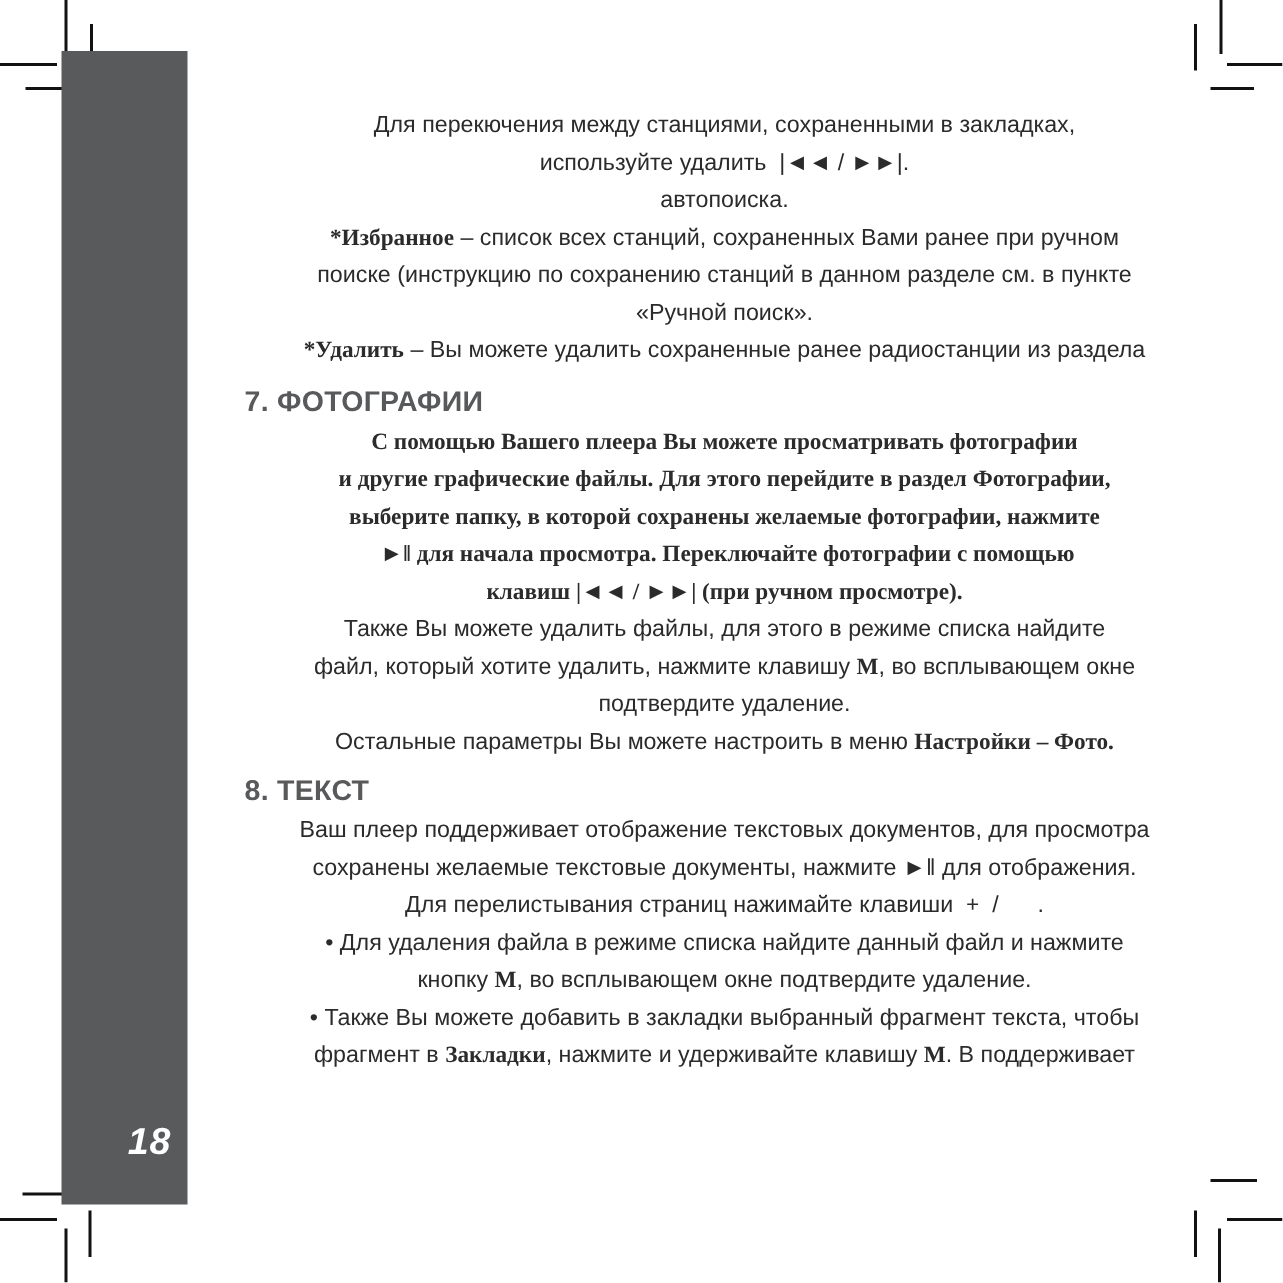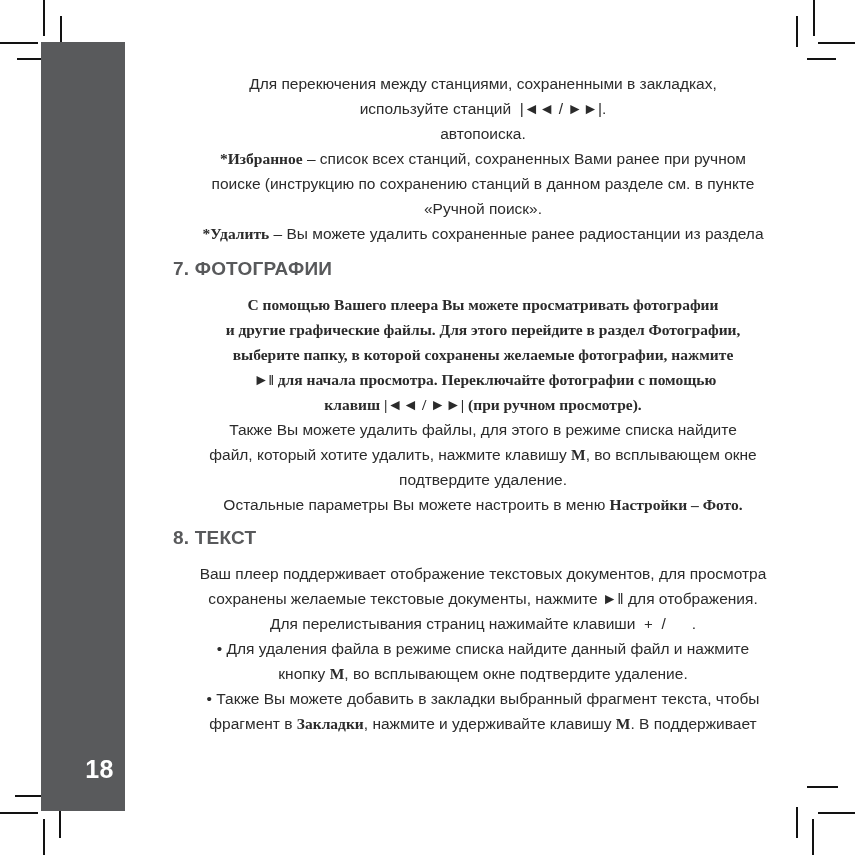--- a/index.html
+++ b/index.html
@@ -9,37 +9,38 @@
   * { box-sizing: border-box; }
   html, body { margin:0; padding:0; }
   body {
     width:855px; height:855px; position:relative; overflow:hidden;
     background:#ffffff;
     font-family:"Liberation Sans","DejaVu Sans",sans-serif;
     color:var(--body);
   }
   .crop { position:absolute; background:var(--crop); }
   .margin-bar {
-    position:absolute; left:41px; top:42px; width:84px; height:769px;
+    position:absolute; left:41px; top:34px; width:84px; height:769px;
     background:var(--bar);
+    font-style:italic;
   }
   .page-num {
     position:absolute; right:11px; top:713px;
     color:var(--page_number); font-size:25px; font-weight:bold;
     letter-spacing:0.5px;
   }
   .content {
     position:absolute; left:163px; top:71px; width:640px;
     font-size:15.5px;
   }
   .line { height:25px; line-height:25px; white-space:pre;text-align:center; }
   .line .b { font-weight:bold;font-family:Liberation Serif, serif; }
   h2.heading {
     font-size:19px; font-weight:bold; color:var(--heading);
-    height:26px; line-height:26px; margin:10px; white-space:pre;
+    height:26px; line-height:26px; margin:0; white-space:pre;
     letter-spacing:0.2px;
   }
   #section-photos h2.heading { margin-top:10px; }
   #section-text h2.heading { margin-top:8px; }
 </style>
 </head>
 <body>
 
 <div class="crop" style="left:43px;  top:0;     width:2px;  height:36px;"></div>
 <div class="crop" style="left:60px;  top:16px;  width:2px;  height:31px;"></div>
@@ -62,21 +63,21 @@
 <div class="crop" style="left:812px; top:819px; width:2px;  height:36px;"></div>
 
 <div class="margin-bar">
   <span class="page-num">18</span>
 </div>
 
 <main class="content">
 
   <section id="section-radio-bookmarks">
       <div class="line"><span>Для перекючения между станциями, сохраненными в закладках,</span></div>
-      <div class="line"><span>используйте станций  |◄◄ / ►►|.</span></div>
+      <div class="line"><span>используйте удалить  |◄◄ / ►►|.</span></div>
       <div class="line"><span>автопоиска.</span></div>
       <div class="line"><span class="b">*Избранное</span><span> – список всех станций, сохраненных Вами ранее при ручном</span></div>
       <div class="line"><span>поиске (инструкцию по сохранению станций в данном разделе см. в пункте</span></div>
       <div class="line"><span>«Ручной поиск».</span></div>
       <div class="line"><span class="b">*Удалить</span><span> – Вы можете удалить сохраненные ранее радиостанции из раздела</span></div>
     </section>
 
   <section id="section-photos">
     <h2 class="heading">7. ФОТОГРАФИИ</h2>
     <div>

